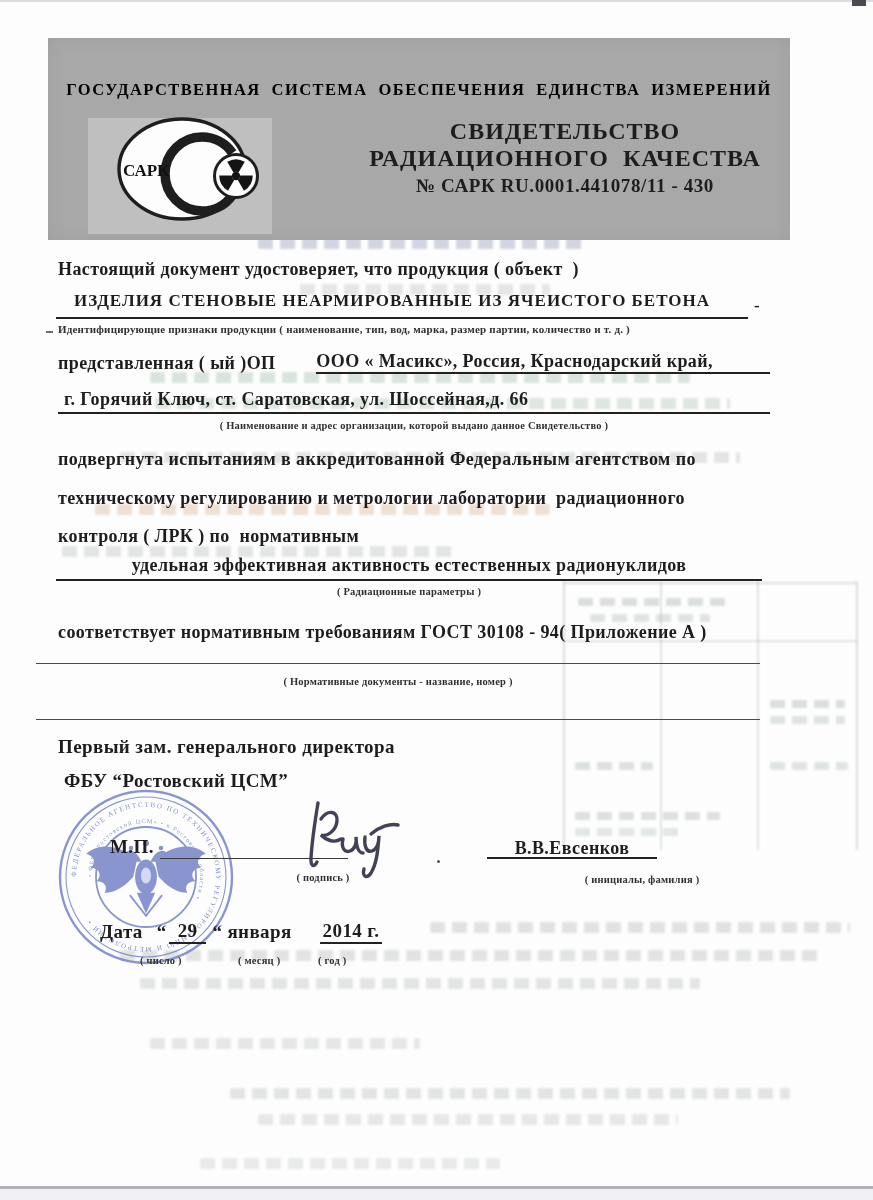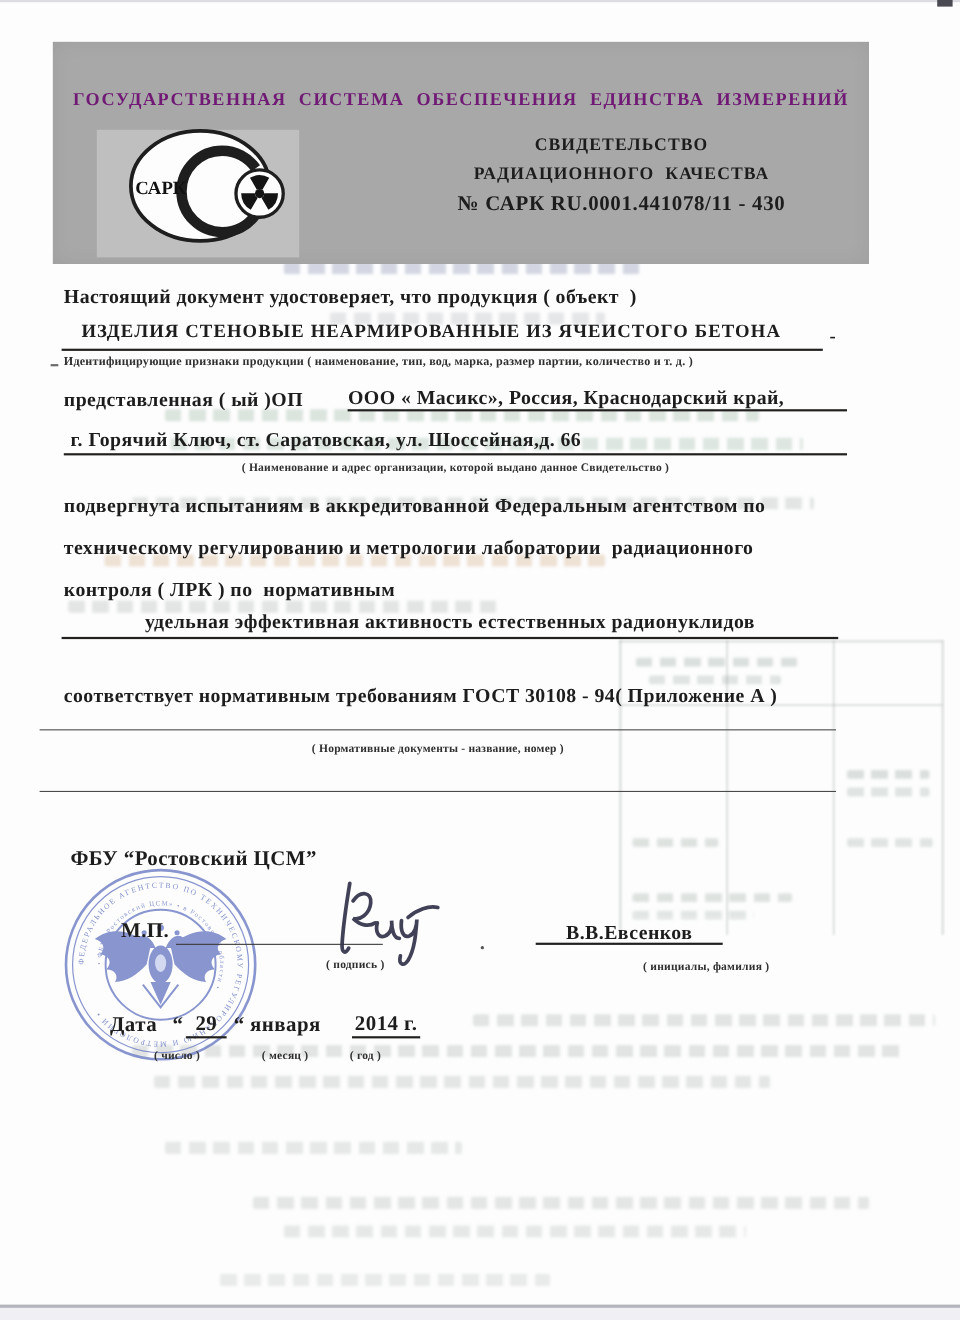--- a/index.html
+++ b/index.html
@@ -8,22 +8,22 @@
   .abs{position:absolute;}
   .t{font-weight:bold;color:#1d1d1d;white-space:pre-wrap;letter-spacing:.4px;}
   .body-t{font-size:18px;line-height:22px;}
   .cap{font-weight:bold;color:#30302f;font-size:10.5px;white-space:pre-wrap;letter-spacing:.2px;}
   .center{text-align:center;}
   .ulc{border-bottom:2.5px solid #222120;}
   .rule{border-top:1.6px solid #4b4a49;height:0;}
   
   .gray-block{background:#a8a8a8;box-shadow:inset 0 0 18px rgba(0,0,0,.06);}
   .logo-box{background:#bfbfbf;}
-  .gost{font-size:16.5px;letter-spacing:1.4px;color:#701a75;}
-  .title1{font-size:16px;letter-spacing:1px;}
+  .gost{font-size:16.5px;letter-spacing:1.4px;color:#000000;}
+  .title1{font-size:24px;letter-spacing:1px;}
   .title3{font-size:19px;letter-spacing:.6px;}
   
   .bleed{background:repeating-linear-gradient(90deg,currentColor 0 15px,transparent 15px 22px);
          filter:blur(1.3px);height:11px;border-radius:2px;}
   .bleedv{filter:blur(.9px);}
   
   .stampsvg{filter:blur(.35px);opacity:.85;}
   .sig{opacity:.92;}
 </style>
 </head>
@@ -105,27 +105,29 @@
   </div>
   <div class="abs cap center" style="left:58px;top:420px;width:712px;">( Наименование и адрес организации, которой выдано данное Свидетельство )</div>
 
   <div class="abs t body-t" style="left:58px;top:448px;">подвергнута испытаниям в аккредитованной Федеральным агентством по</div>
   <div class="abs t body-t" style="left:58px;top:487px;">техническому регулированию и метрологии лаборатории  радиационного</div>
   <div class="abs t body-t" style="left:58px;top:525px;">контроля ( ЛРК ) по  нормативным</div>
 
   <div class="abs ulc center" style="left:56px;top:554px;width:706px;height:25px;">
     <span class="t body-t">удельная эффективная активность естественных радионуклидов</span>
   </div>
+  <div class="abs cap center" style="left:56px;top:586px;width:706px;">( Радиационные параметры )</div>
 
   <div class="abs t body-t" style="left:58px;top:621px;">соответствует нормативным требованиям ГОСТ 30108 - 94( Приложение А )</div>
 
   <div class="abs rule" style="left:36px;top:663px;width:724px;"></div>
   <div class="abs cap center" style="left:36px;top:676px;width:724px;">( Нормативные документы - название, номер )</div>
   <div class="abs rule" style="left:36px;top:719px;width:724px;"></div>
 
+  <div class="abs t" style="left:58px;top:736px;font-size:19px;">Первый зам. генерального директора</div>
   <div class="abs t" style="left:64px;top:770px;font-size:19px;">ФБУ “Ростовский ЦСМ”</div>
 
   <svg class="abs stampsvg" style="left:54px;top:785px;" width="184" height="184" viewBox="0 0 184 184">
     <defs>
       <path id="ringOuter" d="M 22,92 A 70,70 0 1,1 162,92 A 70,70 0 1,1 22,92"></path>
       <path id="ringInner" d="M 38,92 A 54,54 0 1,1 146,92 A 54,54 0 1,1 38,92"></path>
     </defs>
     <g stroke="#7584c6" fill="none">
       <circle cx="92" cy="92" r="86" stroke-width="2.4"></circle>
       <circle cx="92" cy="92" r="80" stroke-width="1.1"></circle>

